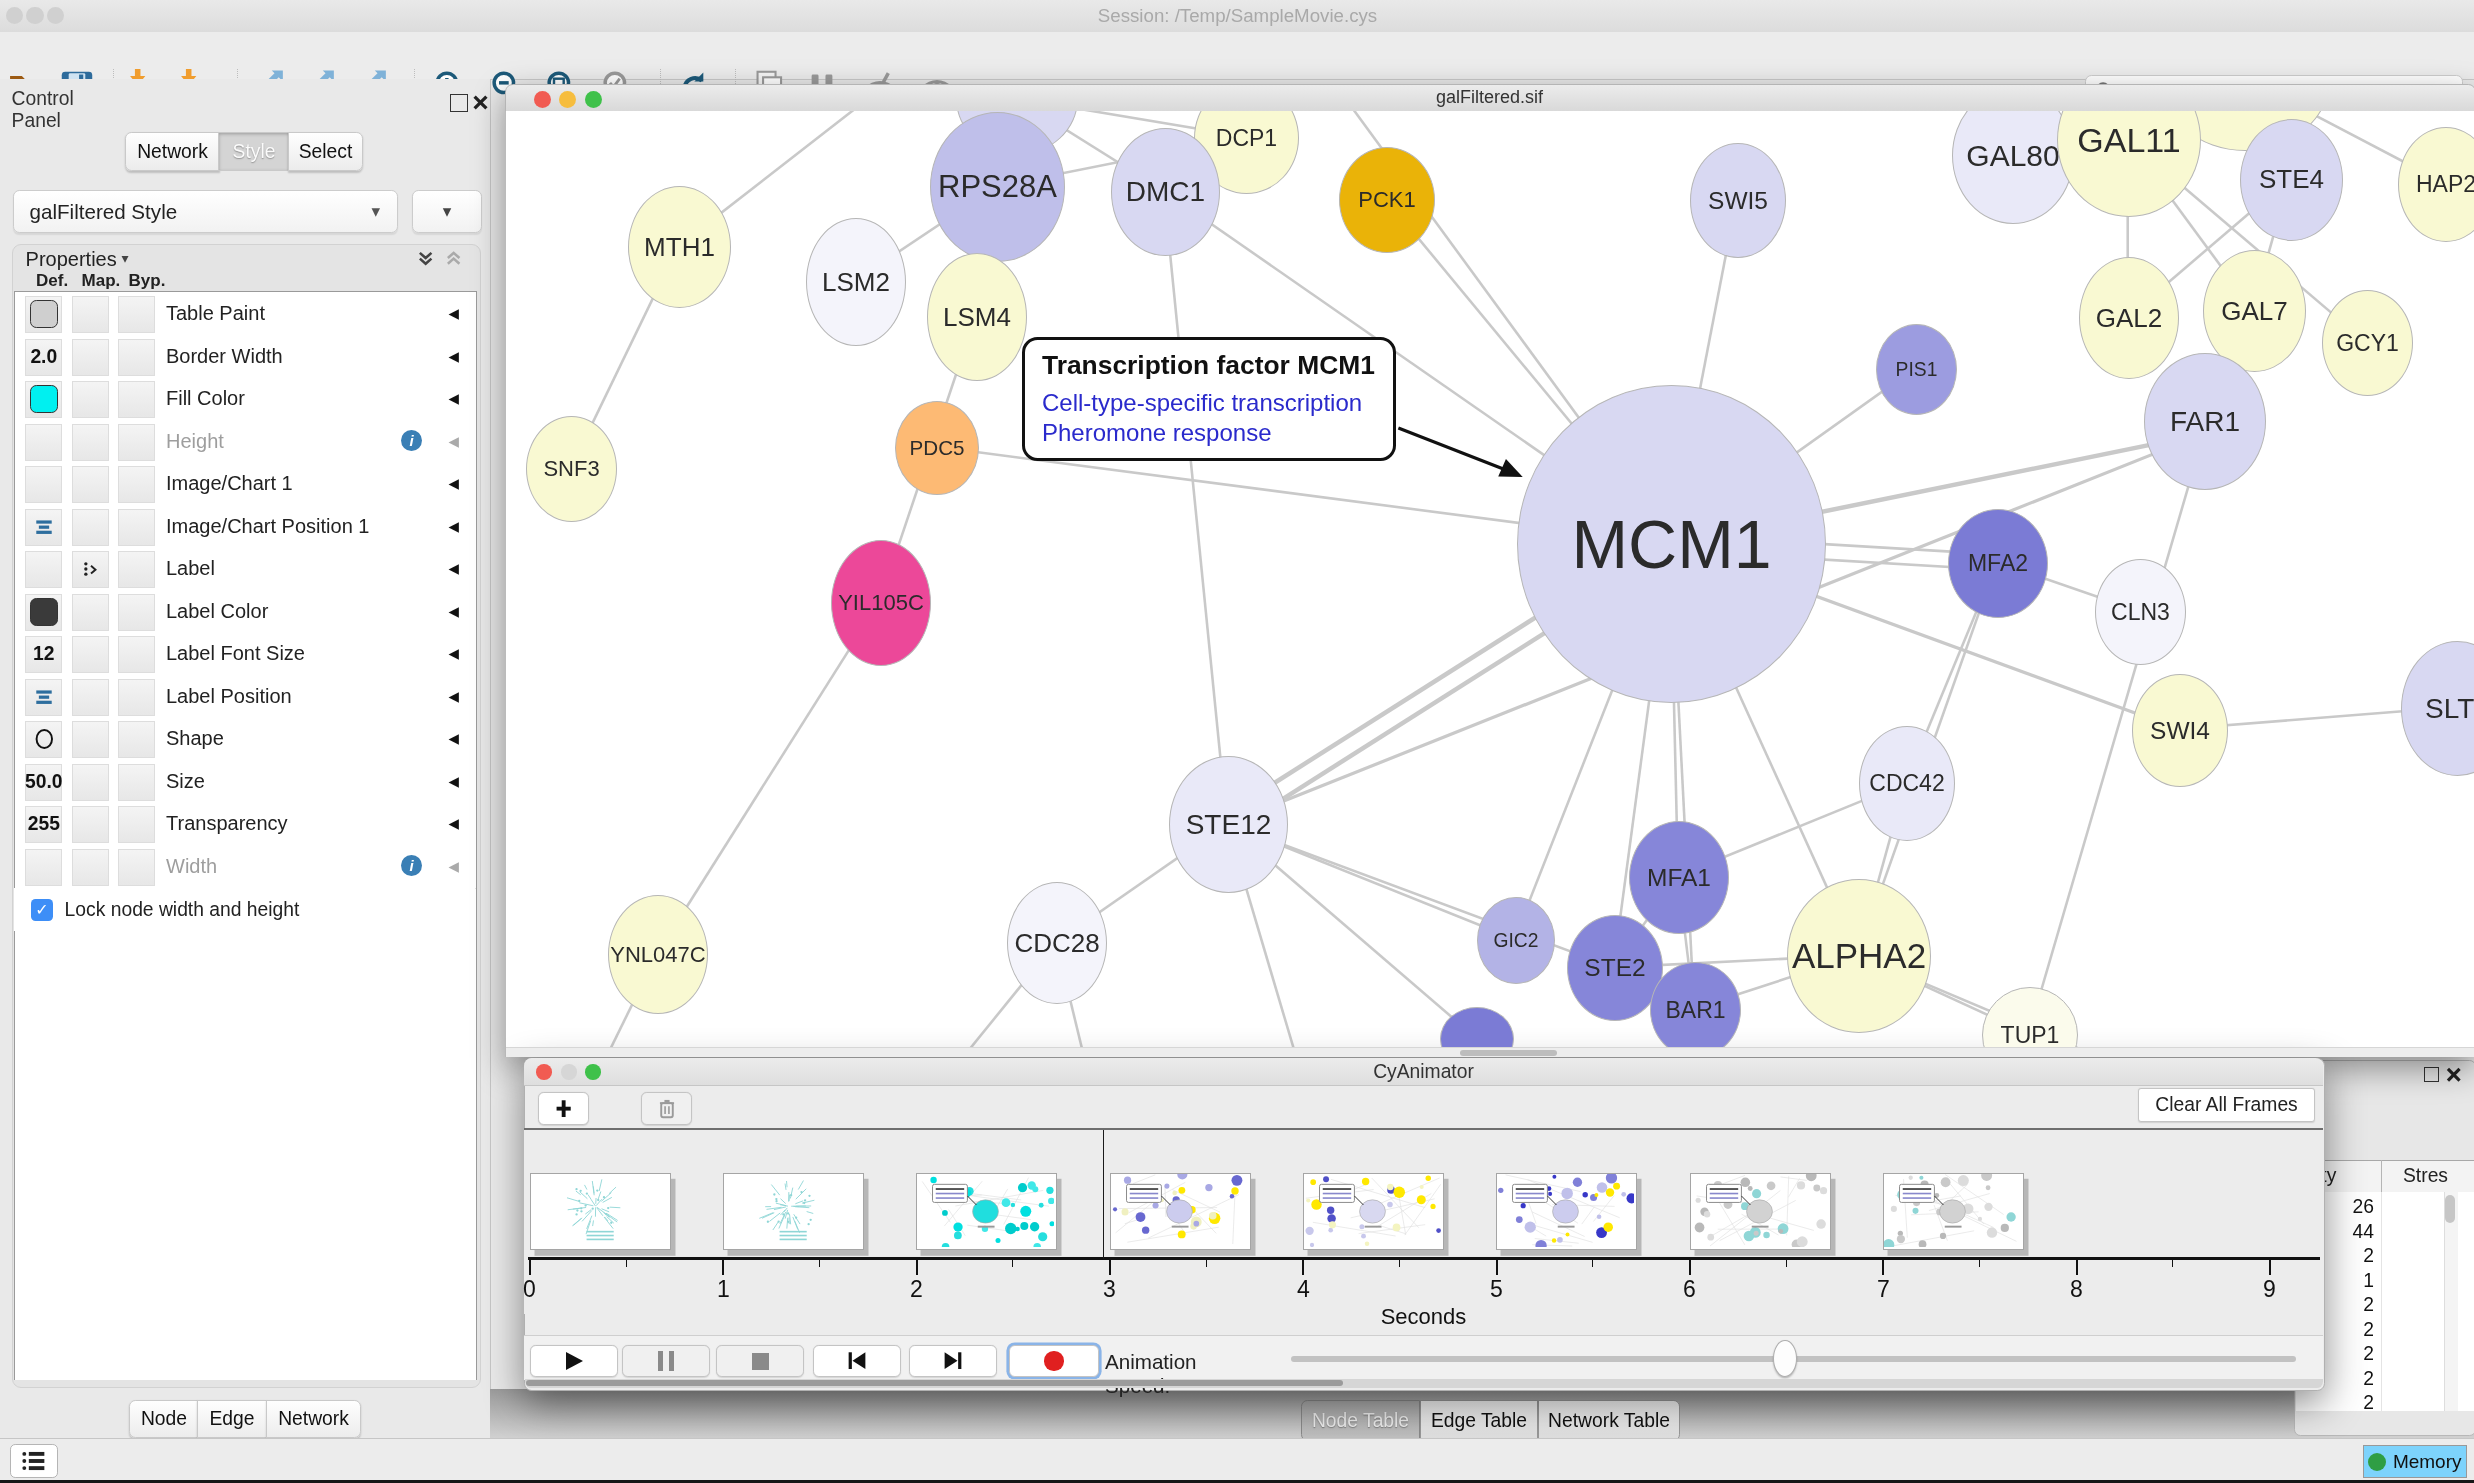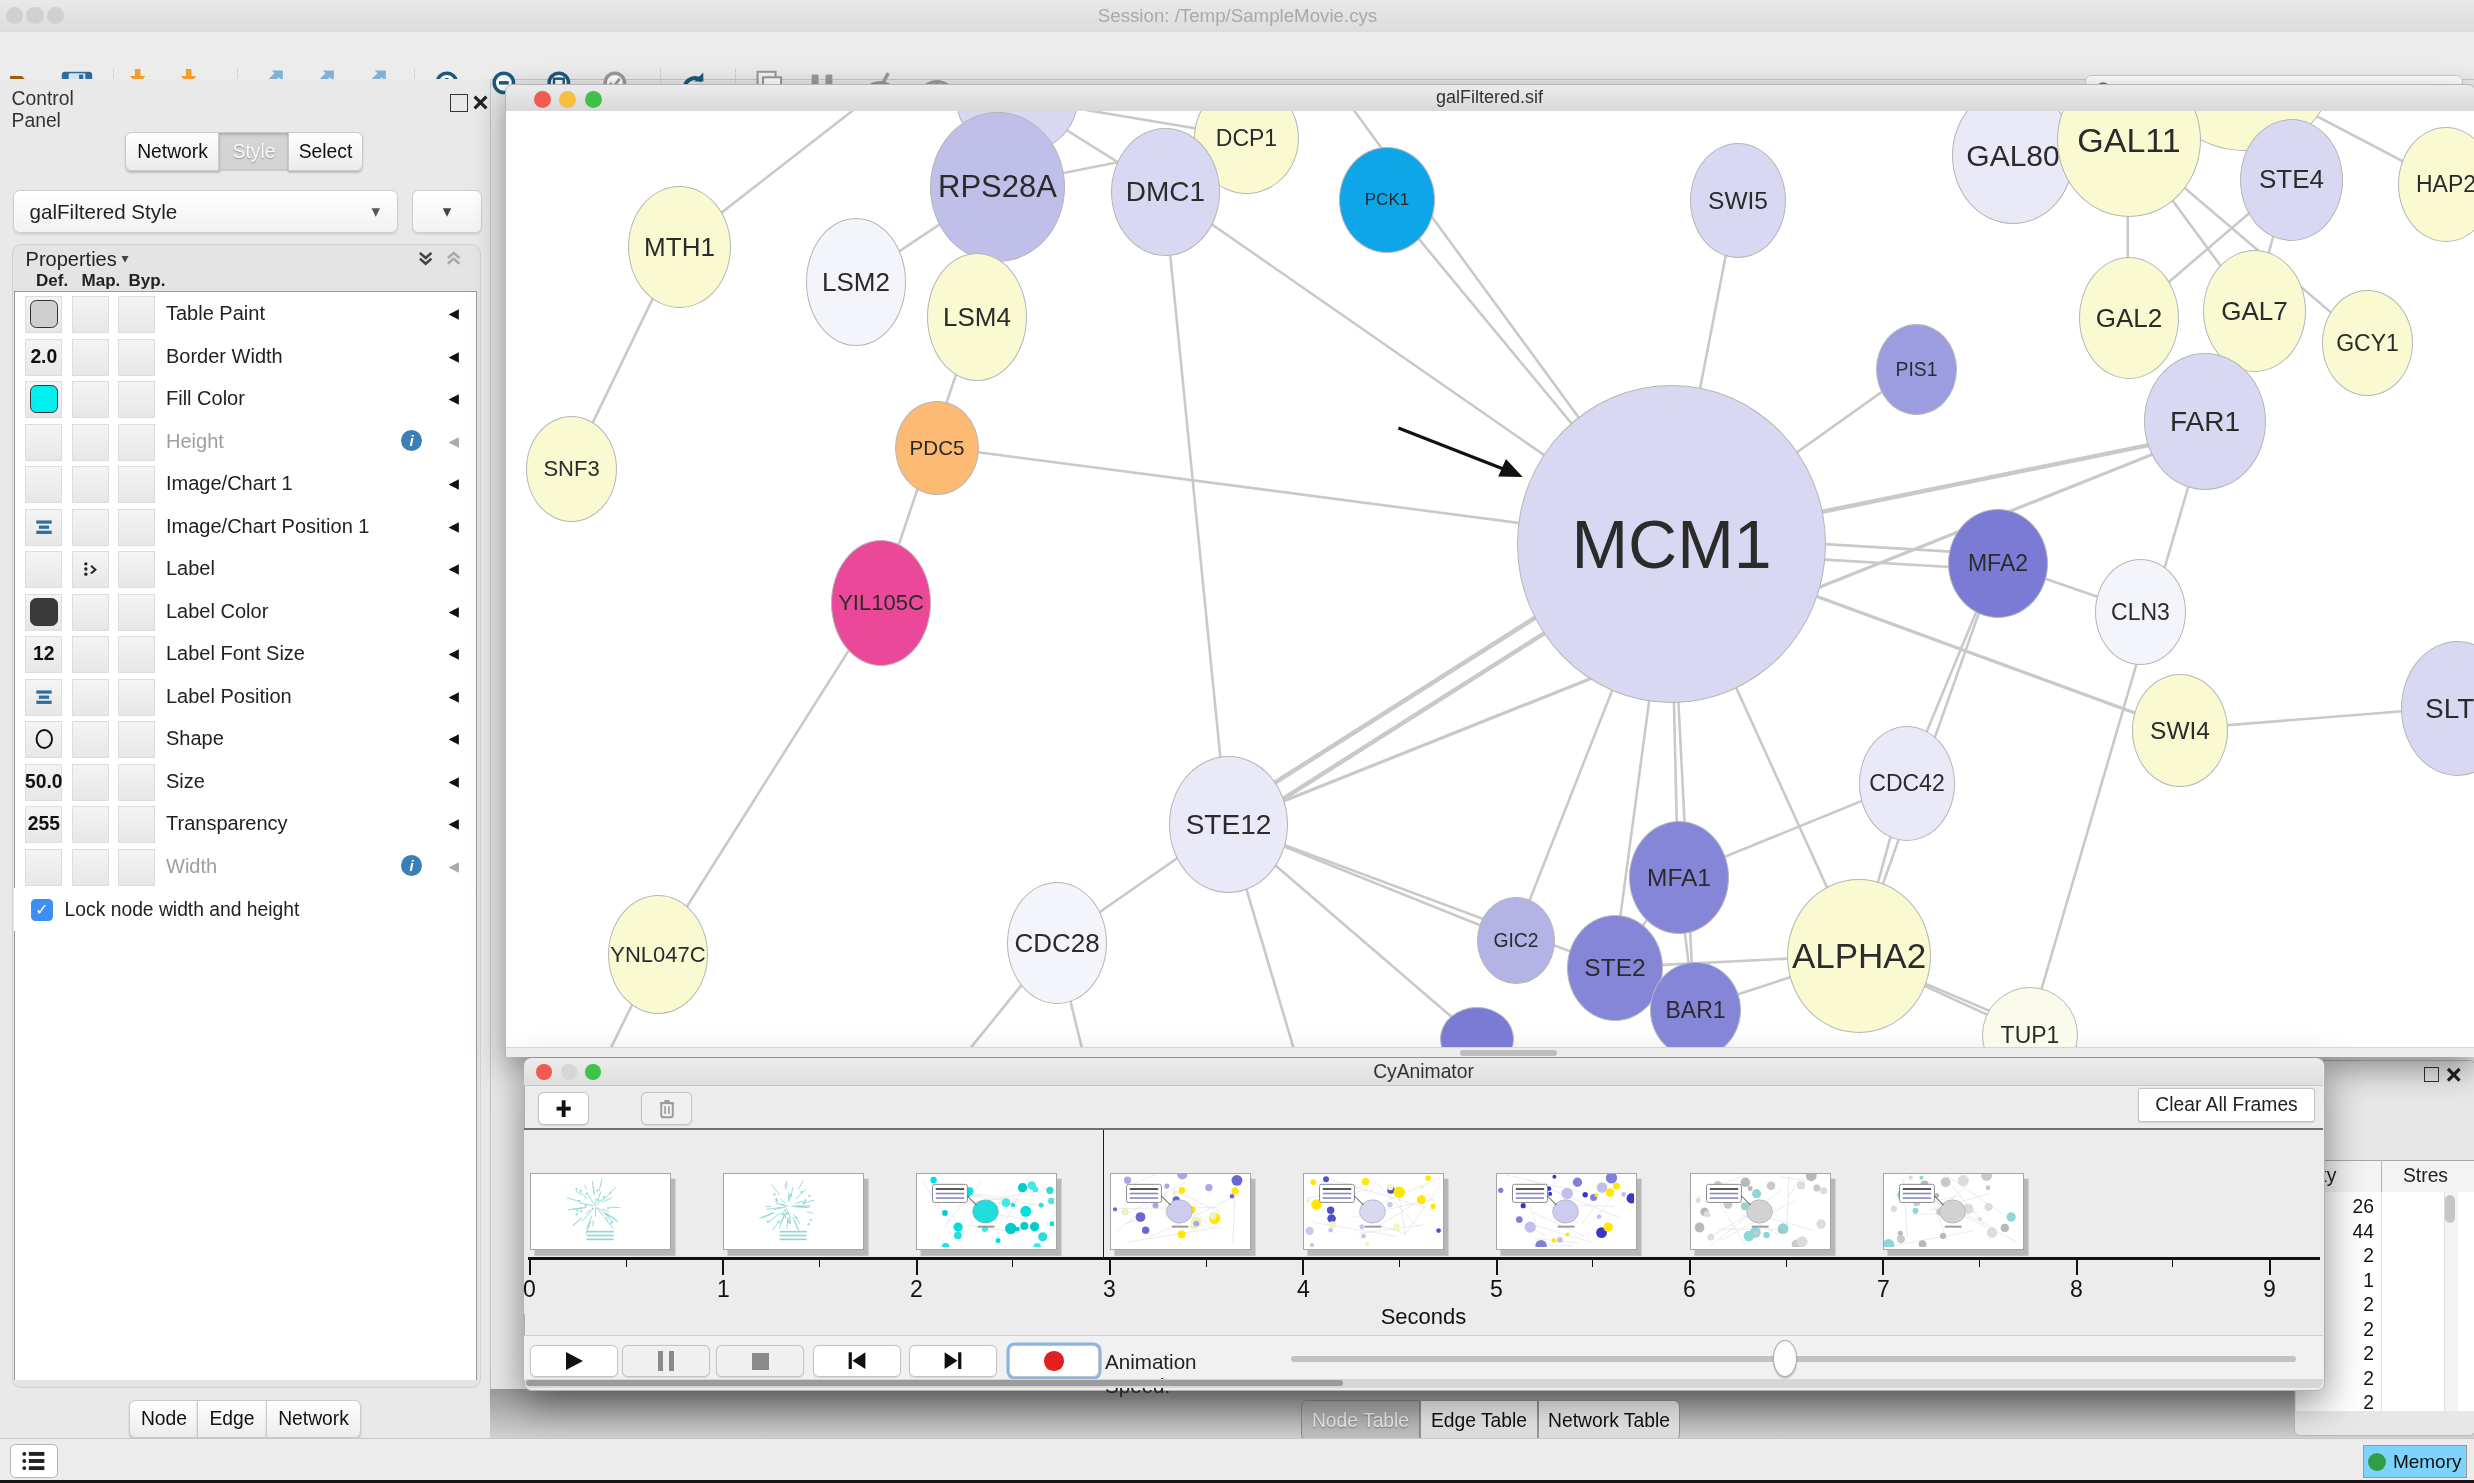--- a/index.html
+++ b/index.html
@@ -536,21 +536,21 @@
         <line x1="2098" y1="1310" x2="2500" y2="1480" stroke="#c9c9c9" stroke-width="4"></line>
         <line x1="1844" y1="1393" x2="1900" y2="1480" stroke="#c9c9c9" stroke-width="4"></line>
         <line x1="2635" y1="501" x2="2363" y2="1432" stroke="#c9c9c9" stroke-width="4"></line>
       </svg>
     <div id="nodes-layer" class="layer" style="z-index:10;">
         <div class="node flex" style="left: 450px; top: -68px; width: 120px; height: 110px; background: rgb(216, 216, 242); font-size: 0px;"></div>
         <div class="node flex" style="left: 1654px; top: -104px; width: 168px; height: 142px; background: rgb(249, 249, 210); font-size: 0px;"></div>
         <div class="node flex" style="left: 688px; top: -29px; width: 103px; height: 110px; background: rgb(249, 249, 210); font-size: 23px;">DCP1</div>
         <div class="node flex" style="left: 424px; top: 1.3px; width: 133px; height: 148px; background: rgb(191, 191, 234); font-size: 31px;">RPS28A</div>
         <div class="node flex" style="left: 605px; top: 17px; width: 107px; height: 126px; background: rgb(216, 216, 242); font-size: 28px;">DMC1</div>
-        <div class="node flex" style="left: 833px; top: 36px; width: 94px; height: 104px; background: #0ea5e9; font-size: 17px;">PCK1</div>
+        <div class="node flex" style="left: 833px; top: 36px; width: 94px; height: 104px; background: #eab308; font-size: 22px;">PCK1</div>
         <div class="node flex" style="left: 1184px; top: 32px; width: 94px; height: 113px; background: rgb(216, 216, 242); font-size: 24.5px;">SWI5</div>
         <div class="node flex" style="left: 1446px; top: -24px; width: 120px; height: 135px; background: rgb(233, 233, 248); font-size: 30px;">GAL80</div>
         <div class="node flex" style="left: 1551px; top: -48px; width: 142px; height: 152px; background: rgb(249, 249, 210); font-size: 34px;">GAL11</div>
         <div class="node flex" style="left: 1734px; top: 7.7px; width: 101px; height: 120px; background: rgb(216, 216, 242); font-size: 26px;">STE4</div>
         <div class="node flex" style="left: 1892px; top: 15.5px; width: 94px; height: 113px; background: rgb(249, 249, 210); font-size: 23px;">HAP2</div>
         <div class="node flex" style="left: 122px; top: 75px; width: 101px; height: 120px; background: rgb(249, 249, 210); font-size: 26px;">MTH1</div>
         <div class="node flex" style="left: 300px; top: 107px; width: 98px; height: 126px; background: rgb(244, 244, 251); font-size: 26px;">LSM2</div>
         <div class="node flex" style="left: 421px; top: 142px; width: 98px; height: 126px; background: rgb(249, 249, 210); font-size: 26px;">LSM4</div>
         <div class="node flex" style="left: 1573px; top: 146px; width: 98px; height: 120px; background: rgb(249, 249, 210); font-size: 26px;">GAL2</div>
         <div class="node flex" style="left: 1697px; top: 139px; width: 101px; height: 120px; background: rgb(249, 249, 210); font-size: 26px;">GAL7</div>
@@ -570,20 +570,25 @@
         <div class="node flex" style="left: 1123px; top: 710px; width: 98px; height: 111px; background: rgb(134, 134, 217); font-size: 24.5px;">MFA1</div>
         <div class="node flex" style="left: 971px; top: 786px; width: 76px; height: 85px; background: rgb(179, 179, 230); font-size: 19.3px;">GIC2</div>
         <div class="node flex" style="left: 1061px; top: 804px; width: 94px; height: 104px; background: rgb(134, 134, 217); font-size: 24.5px;">STE2</div>
         <div class="node flex" style="left: 1144px; top: 851px; width: 89px; height: 94px; background: rgb(134, 134, 217); font-size: 23px;">BAR1</div>
         <div class="node flex" style="left: 1281px; top: 768px; width: 142px; height: 152px; background: rgb(249, 249, 210); font-size: 35px;">ALPHA2</div>
         <div class="node flex" style="left: 501px; top: 771px; width: 98px; height: 120px; background: rgb(244, 244, 251); font-size: 26px;">CDC28</div>
         <div class="node flex" style="left: 102px; top: 784px; width: 98px; height: 117px; background: rgb(249, 249, 210); font-size: 22px;">YNL047C</div>
         <div class="node flex" style="left: 1476px; top: 876px; width: 94px; height: 94px; background: rgb(251, 251, 236); font-size: 23px;">TUP1</div>
         <div class="node flex" style="left: 934px; top: 896px; width: 72px; height: 62px; background: rgb(123, 123, 213); font-size: 0px;"></div>
       </div>
+    <div id="callout">
+      <div id="callout-title">Transcription factor MCM1</div>
+      <div class="callout-line">Cell-type-specific transcription</div>
+      <div class="callout-line">Pheromone response</div>
+    </div>
     <svg width="1969" height="946" style="position:absolute;left:0;top:0;z-index:35;pointer-events:none;" viewBox="0 0 3056 1468">
       <line x1="1385" y1="492" x2="1547" y2="555" stroke="#111" stroke-width="5"></line>
       <polygon points="1578,568 1540,567 1552,540" fill="#111"></polygon>
     </svg>
     <div id="canvas-hscroll">
         <div id="canvas-hthumb"></div>
       </div>
   </div>
 </div>
 

